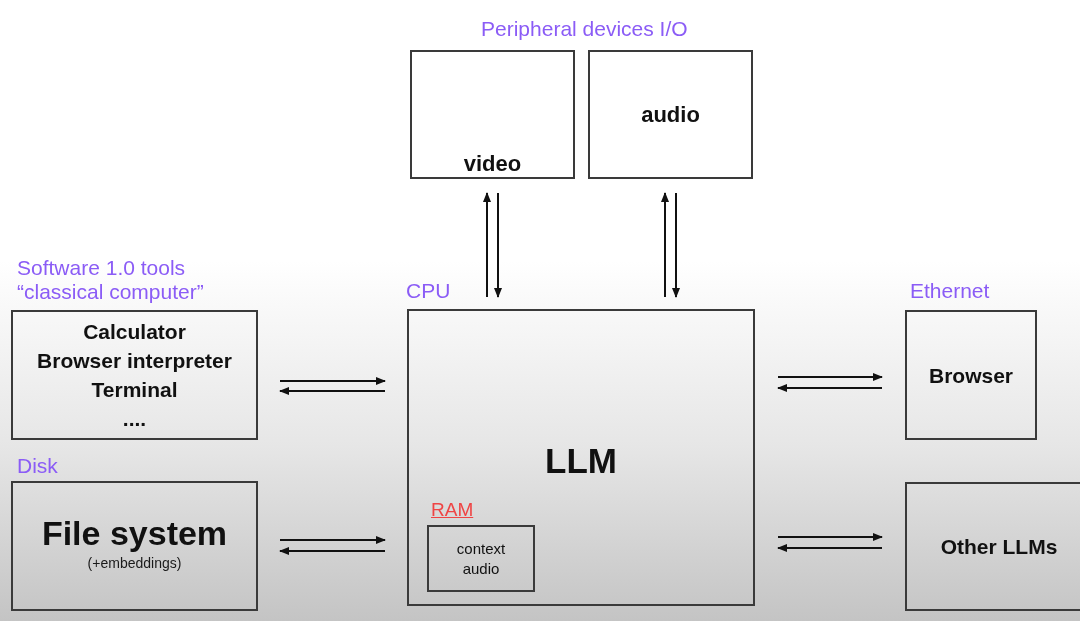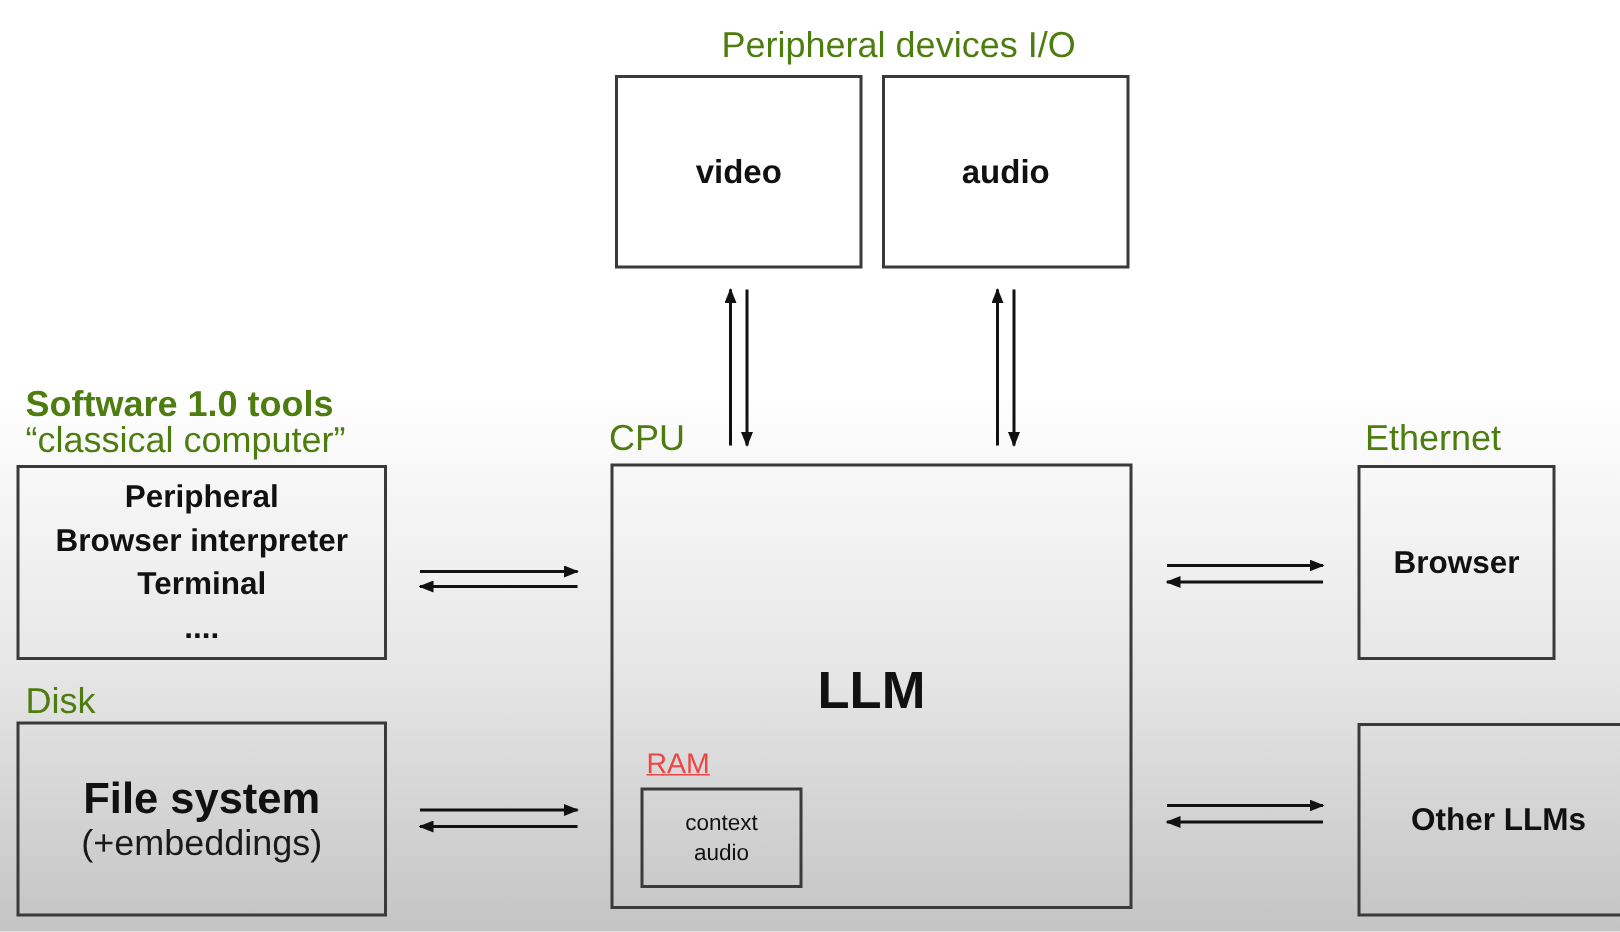--- a/index.html
+++ b/index.html
@@ -2,57 +2,57 @@
 <html><head>
   <meta charset="utf-8">
   <style>
     html, body { margin: 0; padding: 0; }
     body {
       width: 1080px; height: 621px; position: relative; overflow: hidden;
       background: linear-gradient(to bottom, #ffffff 0%, #ffffff 42%, #e6e6e6 72%, #c4c4c4 100%);
       font-family: "Liberation Sans", sans-serif;
       color: #111;
     }
-    .lbl { position: absolute; font-size: 24px; color: #4d7c0f; white-space: nowrap; }
+    .lbl { position: absolute; font-size: 21px; color: #8b5cf6; white-space: nowrap; }
     .box {
       position: absolute; border: 2px solid #3a3a3a; box-sizing: border-box;
       display: flex; flex-direction: column; align-items: center; justify-content: center;
       text-align: center; font-weight: bold; color: #111;
     }
     .t22 { font-size: 22px; }
     .t21 { font-size: 21px; line-height: 29px; }
     svg.arrows { position: absolute; left: 0; top: 0; }
   </style>
 </head>
 <body>
 
 <div class="lbl" style="left:481px; top:17px;">Peripheral devices I/O</div>
-<div class="lbl" style="left:17px; top:256px;font-weight:bold;">Software 1.0 tools</div>
+<div class="lbl" style="left:17px; top:256px;">Software 1.0 tools</div>
 <div class="lbl" style="left:17px; top:280px;">“classical computer”</div>
 <div class="lbl" style="left:406px; top:279px;">CPU</div>
 <div class="lbl" style="left:910px; top:279px;">Ethernet</div>
 <div class="lbl" style="left:17px; top:454px;">Disk</div>
 
-<div class="box t22" style="left:410px; top:50px; width:165px; height:129px;">
+<div class="box t22" style="left:410px; top:50px; width:165px; height:129px;justify-content:flex-end;">
   <span>video</span>
 </div>
 <div class="box t22" style="left:588px; top:50px; width:165px; height:129px;">
   <span>audio</span>
 </div>
 
 <div class="box t21" style="left:11px; top:310px; width:247px; height:130px;">
-  <span>Peripheral</span>
+  <span>Calculator</span>
   <span>Browser interpreter</span>
   <span>Terminal</span>
   <span>....</span>
 </div>
 
 <div class="box" style="left:11px; top:481px; width:247px; height:130px;">
-  <span style="font-size:29px; line-height:34px;">File system</span>
-  <span style="font-size:24px; font-weight:normal; color:#1a1a1a; line-height:26px;">(+embeddings)</span>
+  <span style="font-size:34px; line-height:34px;">File system</span>
+  <span style="font-size:14px; font-weight:normal; color:#1a1a1a; line-height:26px;">(+embeddings)</span>
 </div>
 
 <div class="box" style="left:407px; top:309px; width:348px; height:297px; display:block;">
   <span style="position:absolute; left:0; right:0; top:130px; font-size:35px;">LLM</span>
   <span style="position:absolute; left:22px; top:188px; font-size:19px; font-weight:normal; color:#ef4444;text-decoration:underline;">RAM</span>
   <div class="box" style="left:18px; top:214px; width:108px; height:67px; font-size:15px; font-weight:normal; line-height:20px;">
     <span>context</span>
     <span>audio</span>
   </div>
 </div>

